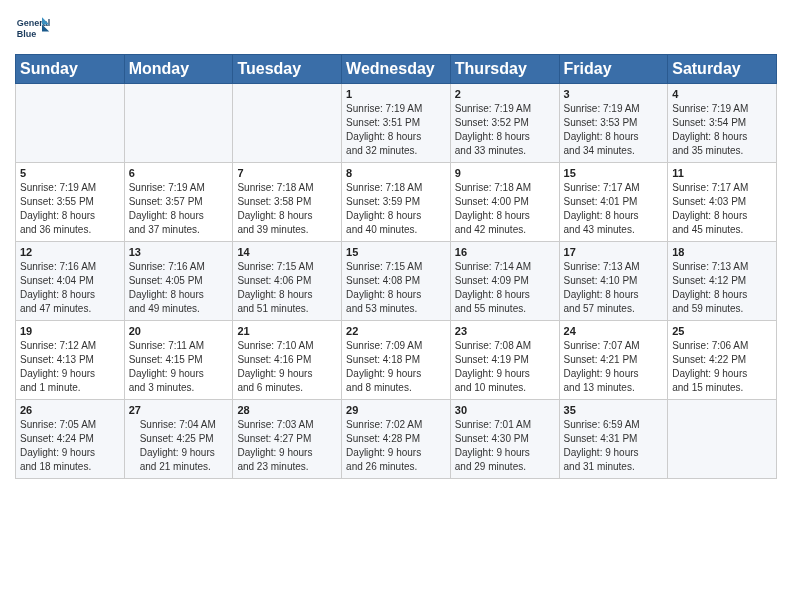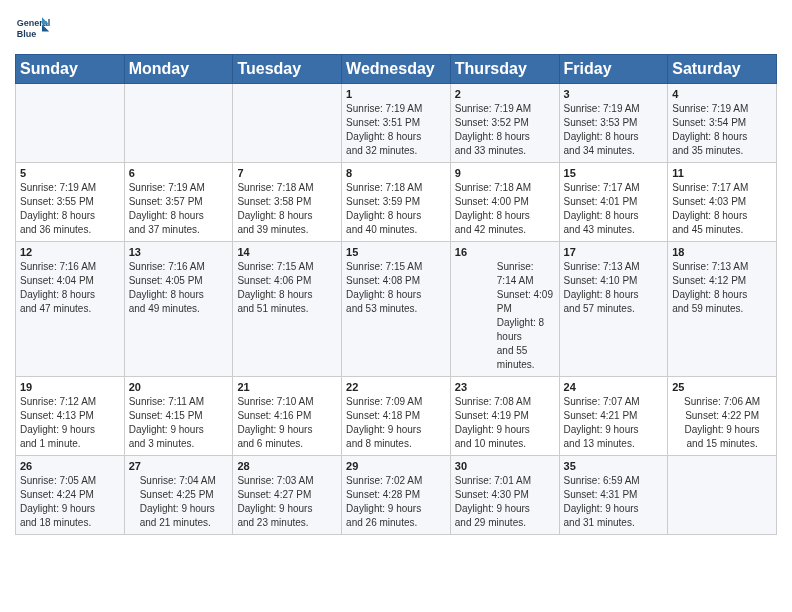--- a/index.html
+++ b/index.html
@@ -223,21 +223,21 @@
           </td>
           <td>
             <span class="day-number">15</span>
             <div class="day-info" style="white-space: pre-line;">Sunrise: 7:15 AM
 Sunset: 4:08 PM
 Daylight: 8 hours
 and 53 minutes.</div>
           </td>
           <td>
             <span class="day-number">16</span>
-            <div class="day-info" style="white-space: pre-line; margin-left: 42px;">Sunrise: 7:14 AM
+            <div class="day-info" style="white-space: pre-line;">Sunrise: 7:14 AM
 Sunset: 4:09 PM
 Daylight: 8 hours
 and 55 minutes.</div>
           </td>
           <td>
             <span class="day-number">17</span>
             <div class="day-info" style="white-space: pre-line;">Sunrise: 7:13 AM
 Sunset: 4:10 PM
 Daylight: 8 hours
 and 57 minutes.</div>
@@ -288,21 +288,21 @@
           </td>
           <td>
             <span class="day-number">24</span>
             <div class="day-info" style="white-space: pre-line;">Sunrise: 7:07 AM
 Sunset: 4:21 PM
 Daylight: 9 hours
 and 13 minutes.</div>
           </td>
           <td>
             <span class="day-number">25</span>
-            <div class="day-info" style="white-space: pre-line; text-align: center;">Sunrise: 7:06 AM
+            <div class="day-info" style="white-space: pre-line;">Sunrise: 7:06 AM
 Sunset: 4:22 PM
 Daylight: 9 hours
 and 15 minutes.</div>
           </td>
         </tr>
         <tr>
           <td>
             <span class="day-number">26</span>
             <div class="day-info" style="white-space: pre-line;">Sunrise: 7:05 AM
 Sunset: 4:24 PM

